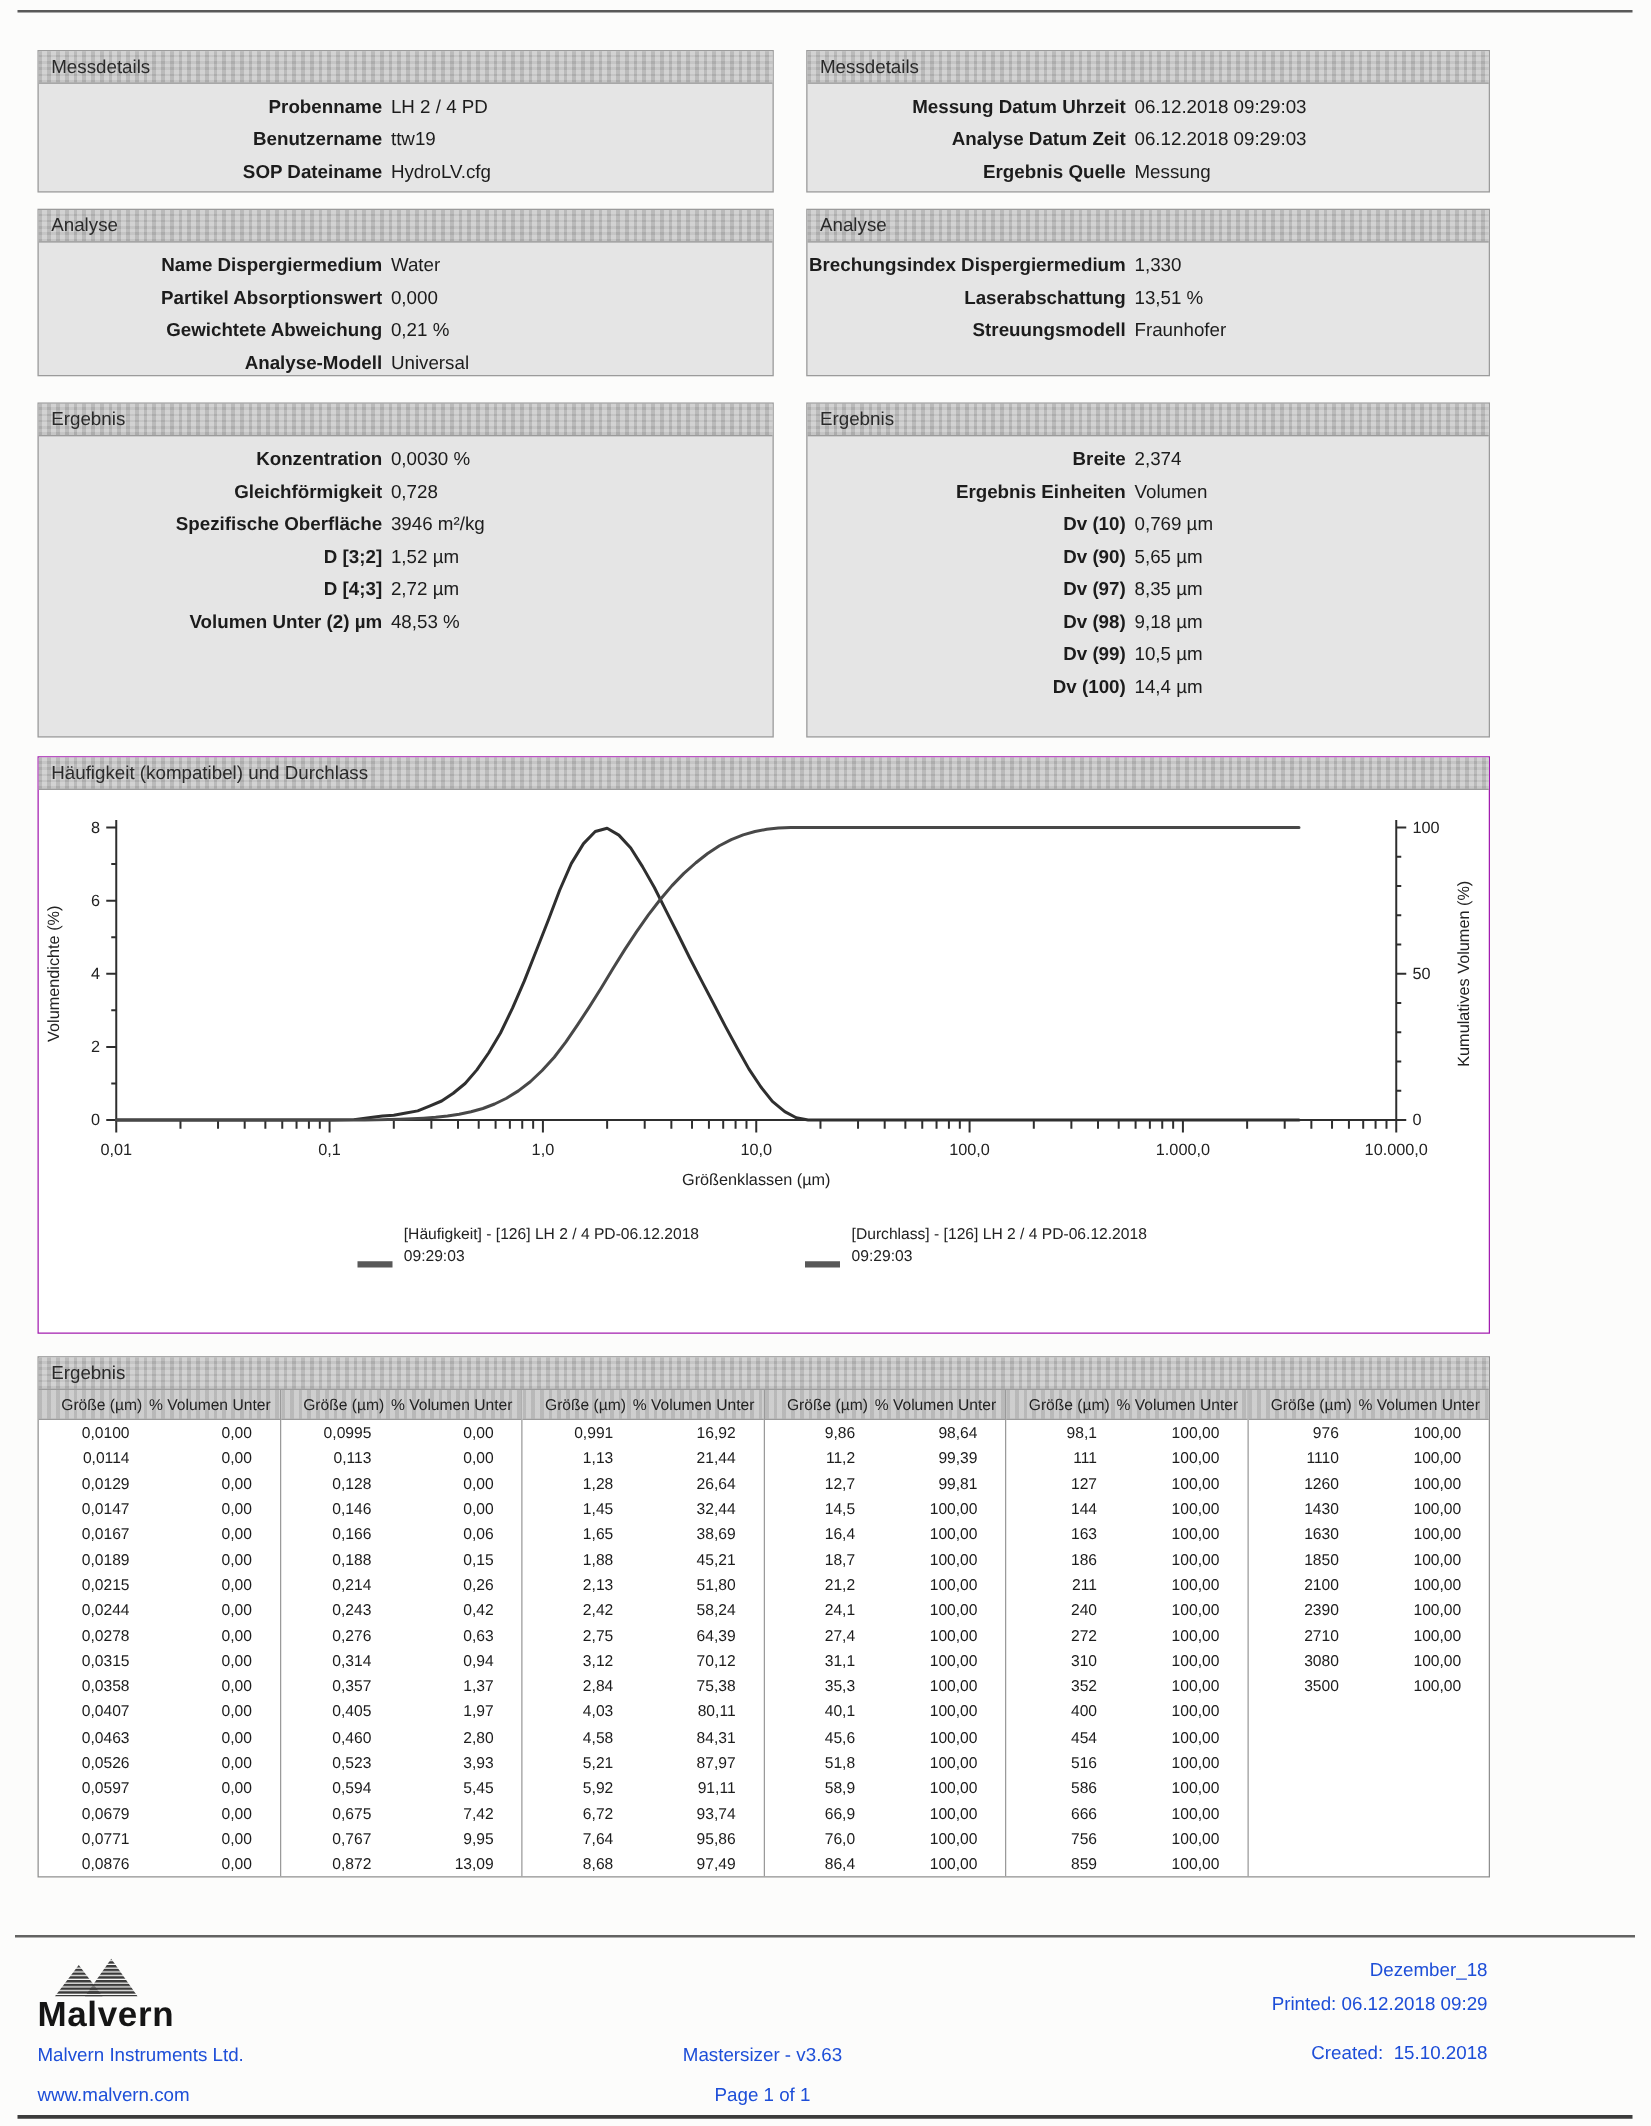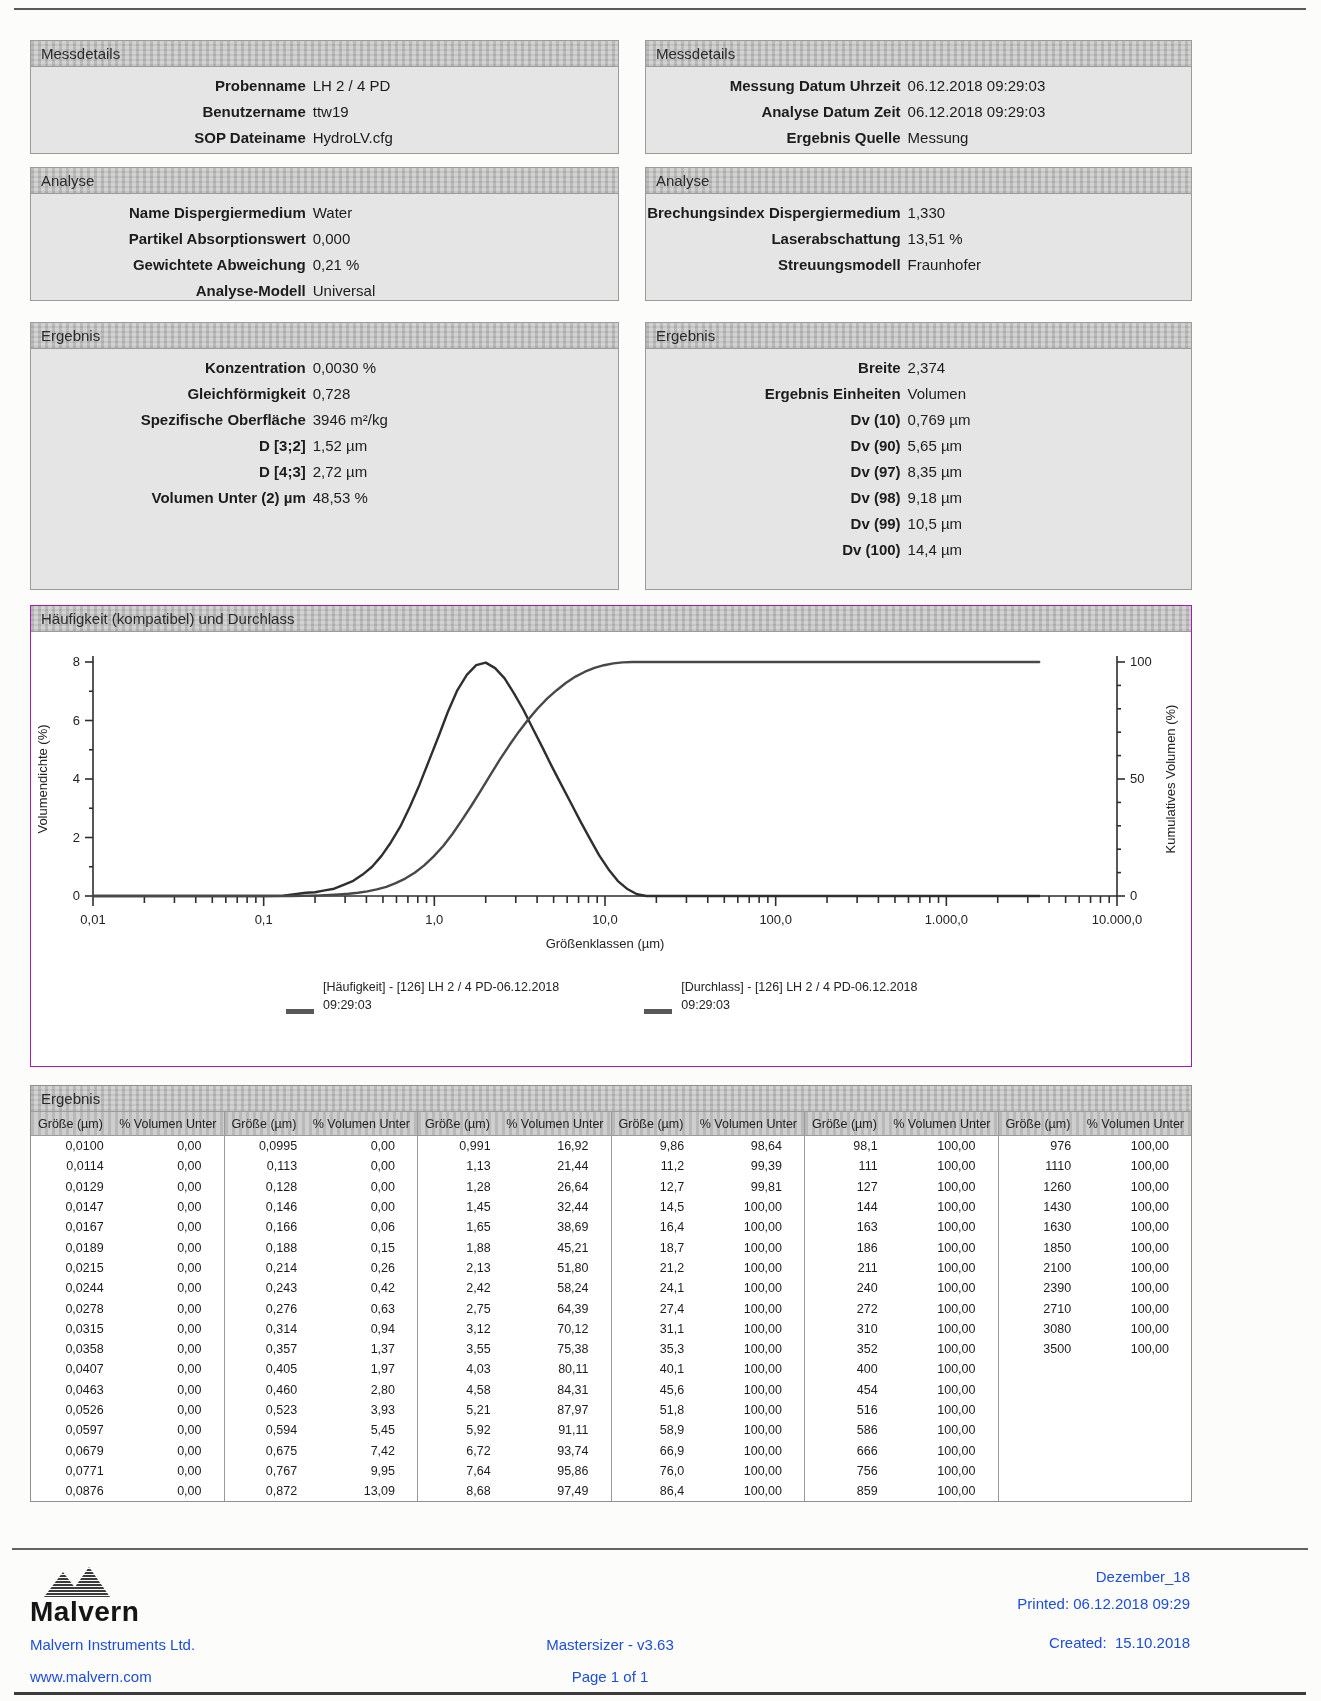--- a/index.html
+++ b/index.html
@@ -70,21 +70,21 @@
   .tgroup:first-child { border-left: none; }
   .thead {
     display: grid; grid-template-columns: 45% 55%;
     height: 24px; align-items: center;
     font-size: 12.5px; color:#222;
     background-color: #c9c9c9;
     background-image:
       repeating-linear-gradient(90deg, rgba(110,110,110,.18) 0 3px, rgba(225,225,225,.22) 3px 7px);
     border-bottom: 1px solid #9a9a9a;
   }
-  .th-size { padding-left: 7px; text-align: left; white-space: nowrap; }
+  .th-size { padding-left: 18px; text-align: left; white-space: nowrap; }
   .th-vol  { text-align: right; padding-right: 7px; white-space: nowrap; }
   .trow { display: grid; grid-template-columns: 45% 55%; height: 20.3px; align-items: center; font-size: 12.5px; }
   .td-size { text-align: right; padding-right: 14px; }
   .td-vol  { text-align: right; padding-right: 22px; }
 
   
   .ftext { font-size: 15px; color:#1d4ed8; }
   .brand { font-size: 28px; font-weight: bold; letter-spacing: .5px; color:#151515; }
 </style>
 </head>
@@ -638,21 +638,21 @@
             <span class="td-size">2,75</span>
             <span class="td-vol">64,39</span>
           </div>
 
           <div class="trow">
             <span class="td-size">3,12</span>
             <span class="td-vol">70,12</span>
           </div>
 
           <div class="trow">
-            <span class="td-size">3,55</span>
+            <span class="td-size">2,84</span>
             <span class="td-vol">75,38</span>
           </div>
 
           <div class="trow">
             <span class="td-size">4,03</span>
             <span class="td-vol">80,11</span>
           </div>
 
           <div class="trow">
             <span class="td-size">4,58</span>

